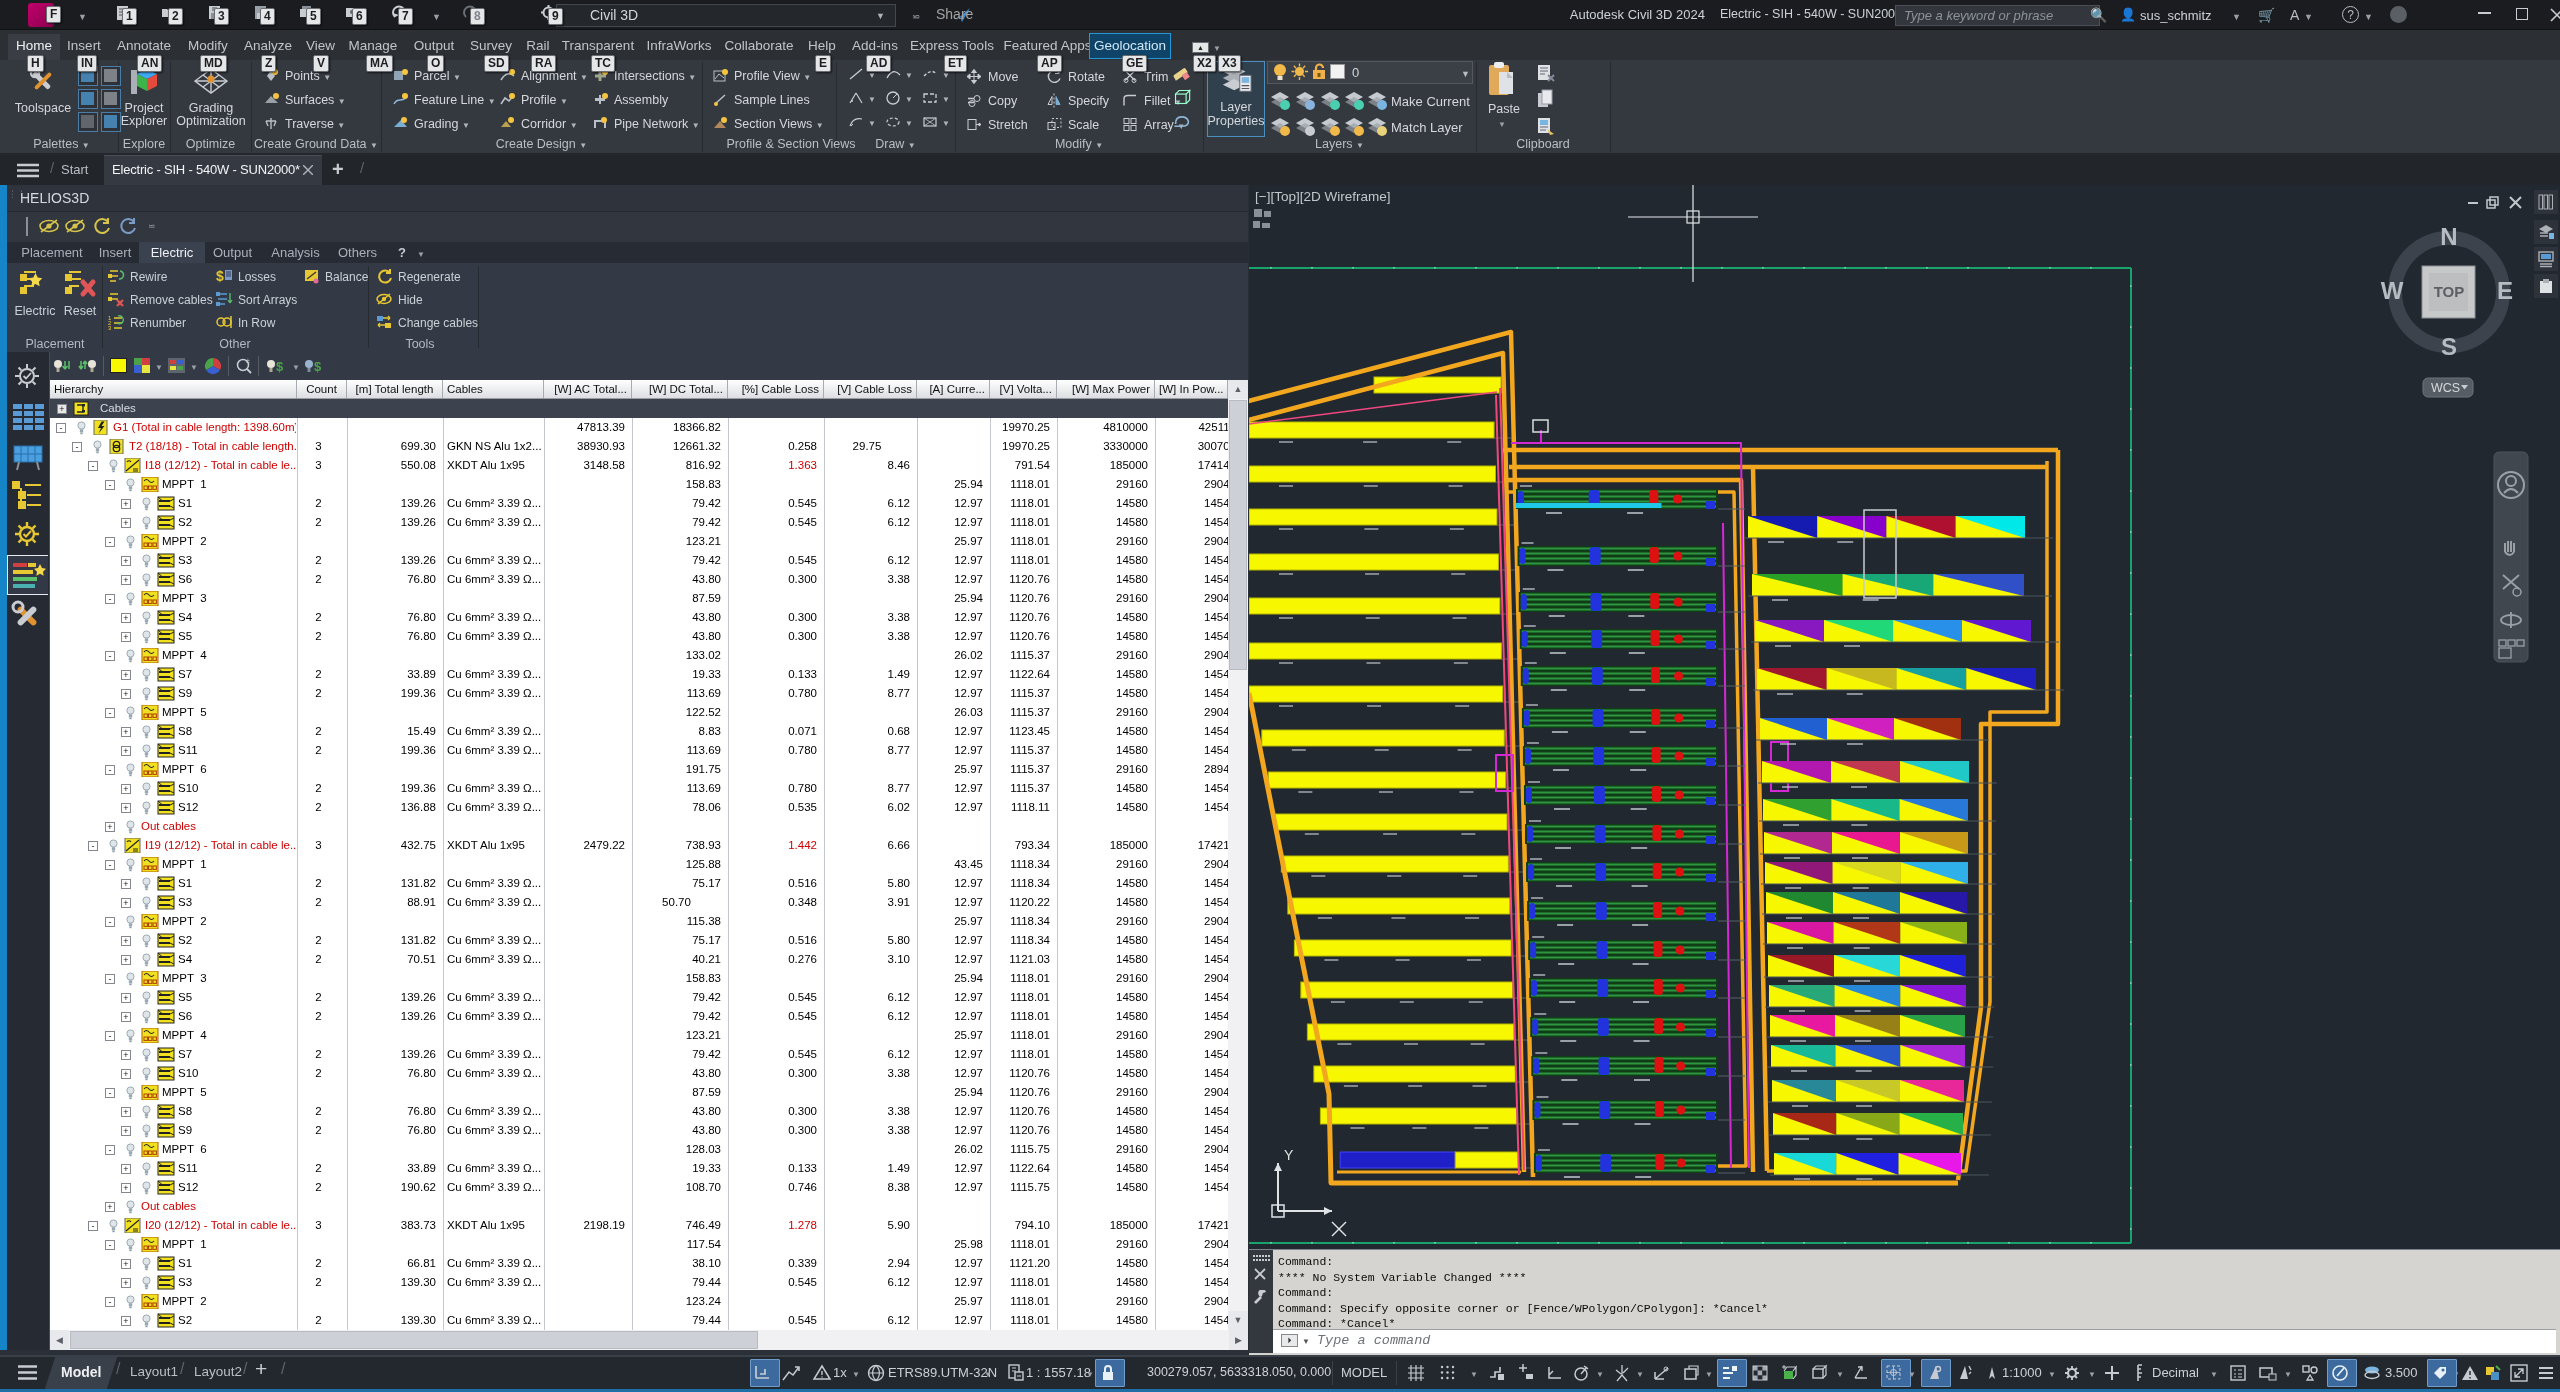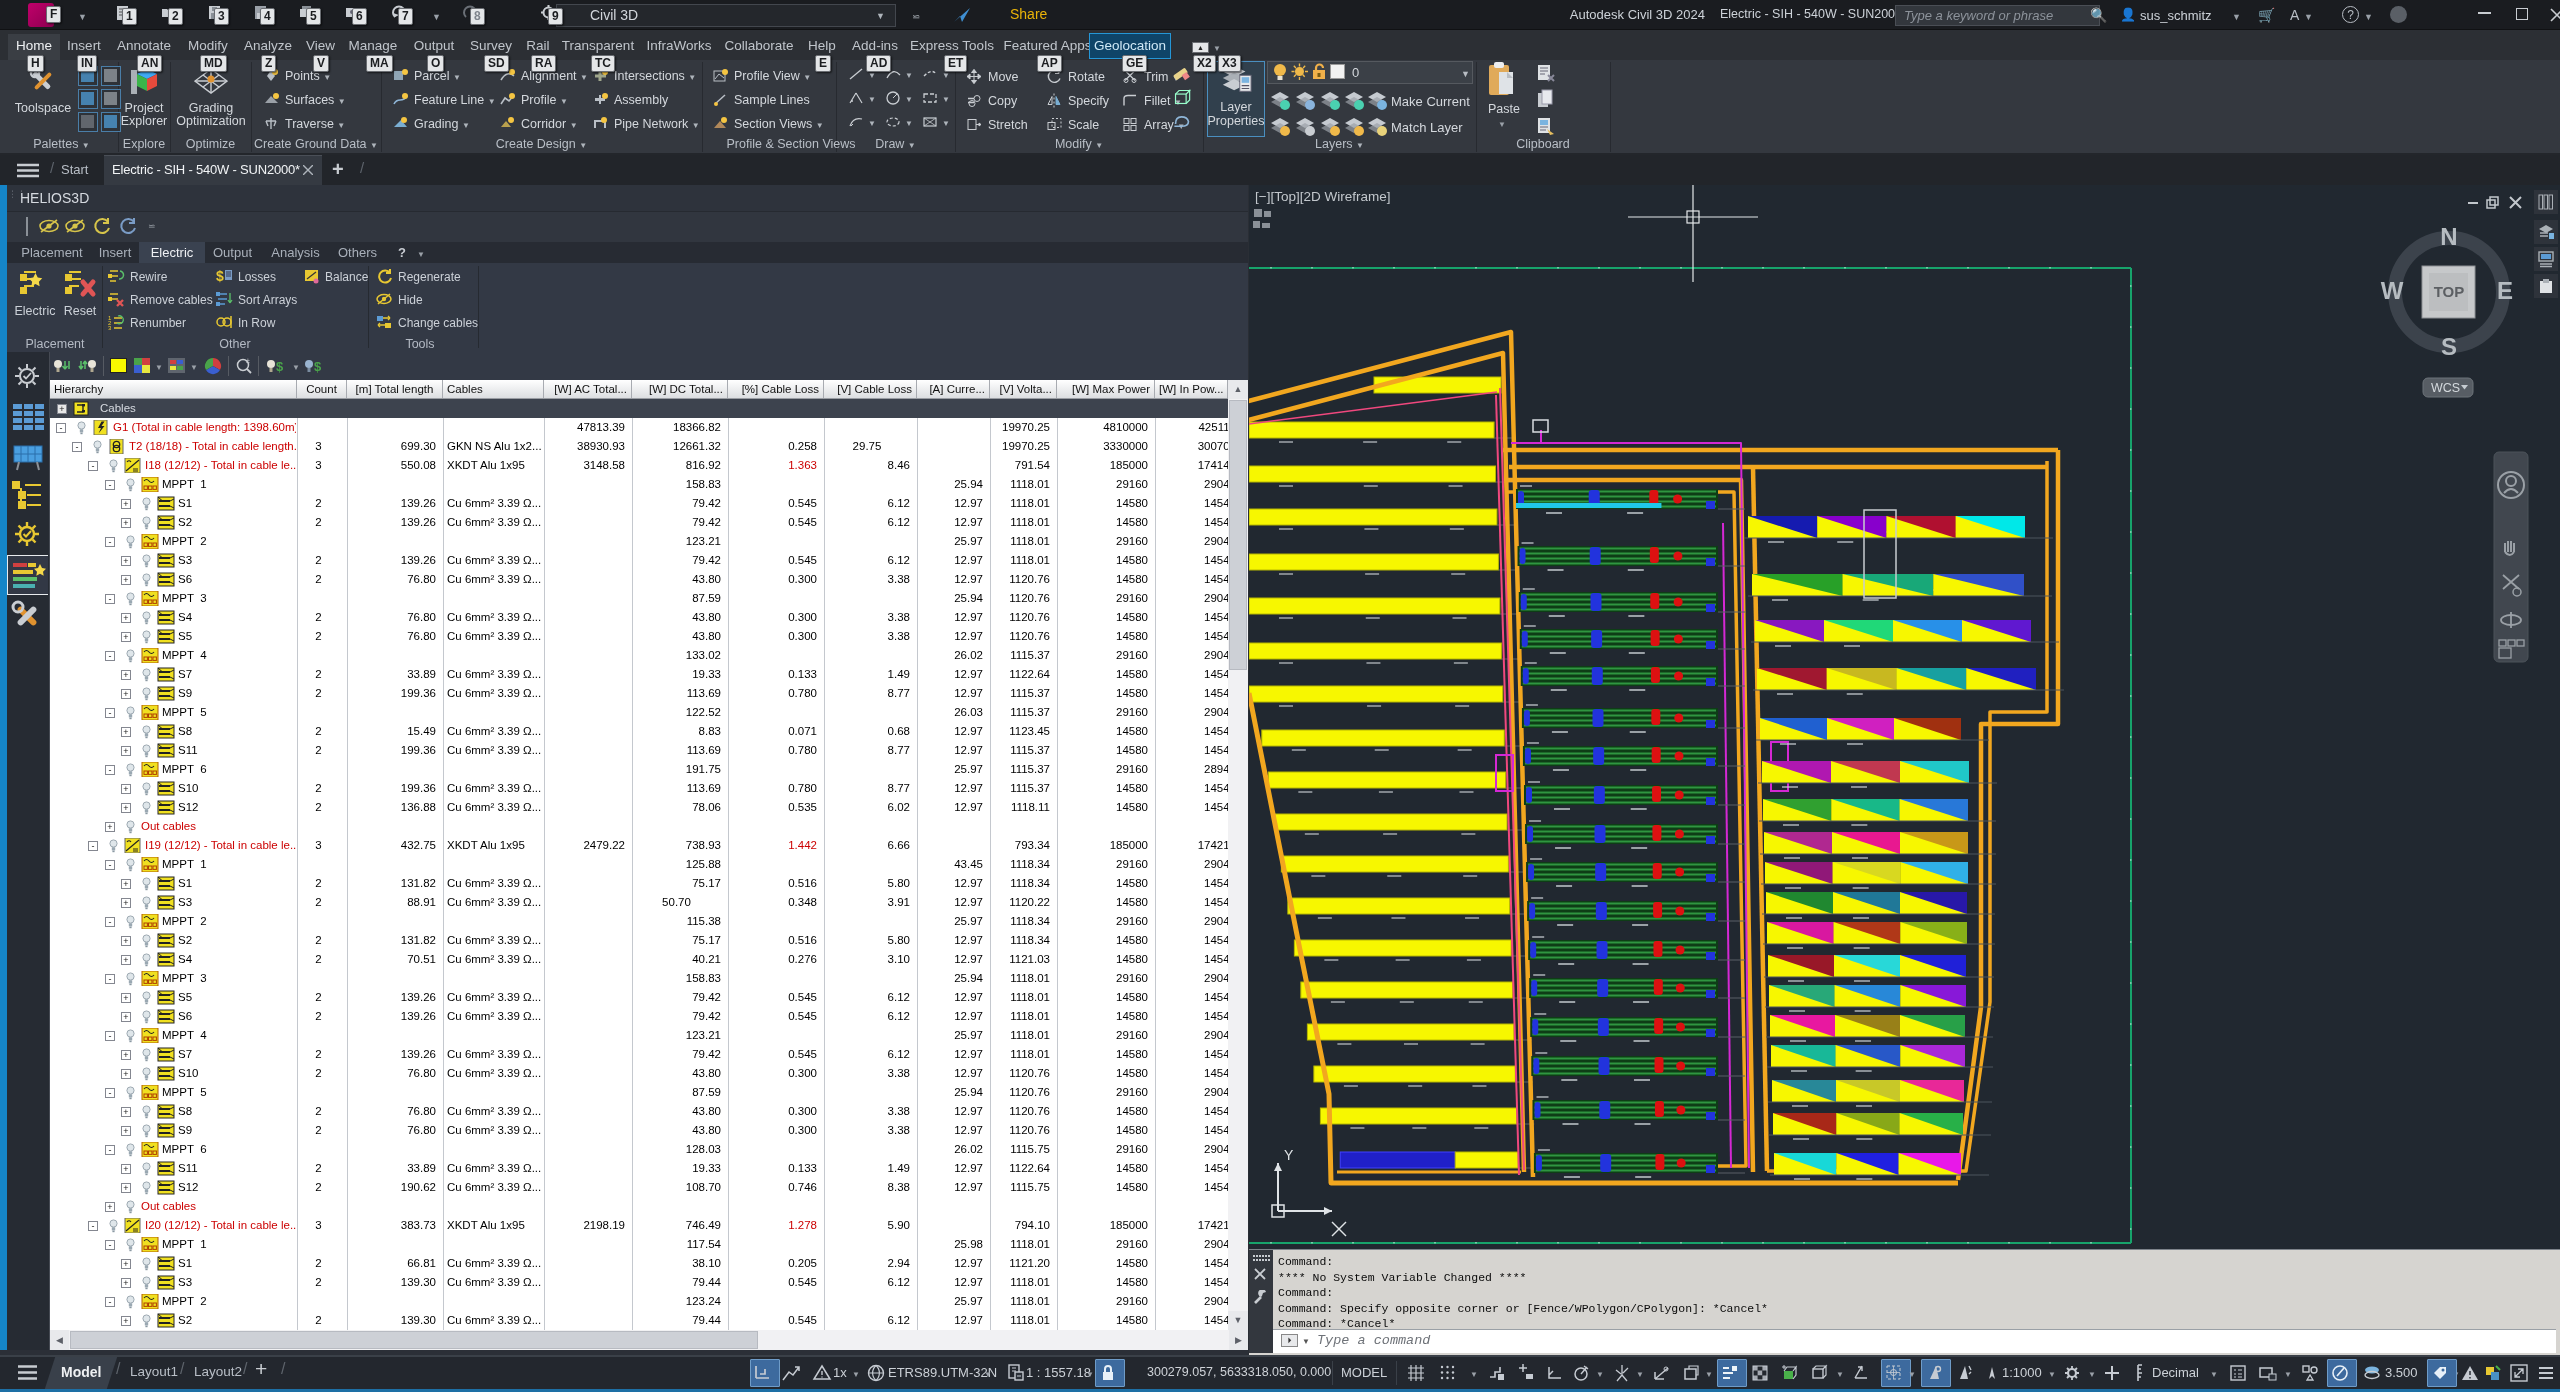--- a/index.html
+++ b/index.html
@@ -88,21 +88,21 @@
       </svg>
       <div class="kt" style="left:548px;top:8px;color:#1b1d20;">9</div>
       <div class="abs" style="left:432px;top:12px;color:#9aa0a8;font-size:9px;">▼</div>
       <div class="abs" style="left:556px;top:4px;width:340px;height:23px;background:#24272c;border:1px solid #43474e;"></div>
       <div class="abs" style="left:590px;top:7px;color:#d2d6db;font-size:14px;">Civil 3D</div>
       <div class="abs" style="left:876px;top:11px;color:#aeb4bb;font-size:9px;">▼</div>
       <div class="abs" style="left:912px;top:11px;color:#aeb4bb;font-size:10px;">⋍</div>
       <svg class="abs" style="left:952px;top:6px;" width="20" height="18">
         <path d="M2 16 L18 2 L10 16 L8 10 Z" fill="#3f8fd2"></path>
       </svg>
-      <div class="abs" style="left:1010px;top:6px;color:#eab308;font-size:14px;">Share</div>
+      <div class="abs" style="left:936px;top:6px;color:#a3a3a3;font-size:14px;">Share</div>
       <div class="abs" style="left:1040px;top:7px;width:665px;text-align:right;color:#cdd2d8;font-size:13px;">Autodesk Civil 3D 2024</div>
       <div class="abs" style="left:1720px;top:7px;width:500px;text-align:left;color:#cdd2d8;font-size:12.5px;">Electric - SIH - 540W - SUN2000.dwg</div>
       <div class="abs" style="left:1895px;top:5px;width:205px;height:21px;background:#33373d;border:1px solid #4a4e55;color:#8d939b;font-size:13px;font-style:italic;line-height:20px;padding-left:8px;">Type a keyword or phrase</div>
       <div class="abs" style="left:2090px;top:7px;color:#aeb4bb;font-size:14px;">🔍</div>
       <div class="abs" style="left:2120px;top:7px;color:#9fc4e2;font-size:13px;">👤</div>
       <div class="abs" style="left:2140px;top:8px;color:#cdd2d8;font-size:13px;">sus_schmitz</div>
       <div class="abs" style="left:2232px;top:12px;color:#9aa0a8;font-size:9px;">▼</div>
       <div class="abs" style="left:2258px;top:7px;color:#b8bdc4;font-size:14px;">🛒</div>
       <div class="abs" style="left:2290px;top:7px;color:#b8bdc4;font-size:14px;">A</div>
       <div class="abs" style="left:2304px;top:12px;color:#9aa0a8;font-size:9px;">▼</div>
@@ -2211,21 +2211,21 @@
         <div class="ticon" style="left:107px;"><svg width="19" height="15" viewBox="0 0 19 15">
             <rect x="1" y="1" width="16" height="13" fill="#f0e020" stroke="#222"></rect>
             <path d="M2 5 h11 M2 10 h11" stroke="#222" stroke-width="2.2"></path>
             <path d="M1 1 l4 3.5 M13 5 l4 -2 M13 10 l4 2" stroke="#222" stroke-width="1"></path>
           </svg></div>
         <div class="tlabel" style="left:128px;width:118px;overflow:hidden;color:#000;">S1</div>
         <div class="cell" style="left:247px;width:50px;text-align:center;">2</div>
         <div class="cell" style="left:297px;width:96px;">66.81</div>
         <div class="cell cl" style="left:393px;width:101px;">Cu 6mm² 3.39 Ω...</div>
         <div class="cell" style="left:582px;width:96px;">38.10</div>
-        <div class="cell" style="left:678px;width:96px;">0.205</div>
+        <div class="cell" style="left:678px;width:96px;">0.339</div>
         <div class="cell" style="left:774px;width:93px;">2.94</div>
         <div class="cell" style="left:867px;width:73px;">12.97</div>
         <div class="cell" style="left:940px;width:67px;">1121.20</div>
         <div class="cell" style="left:1007px;width:98px;">14580</div>
         <div class="cell" style="left:1105px;width:88px;">14543</div>
       </div>
       <div class="row" style="top:893px;">
         <div class="vline" style="left:247px;"></div>
         <div class="vline" style="left:297px;"></div>
         <div class="vline" style="left:393px;"></div>

